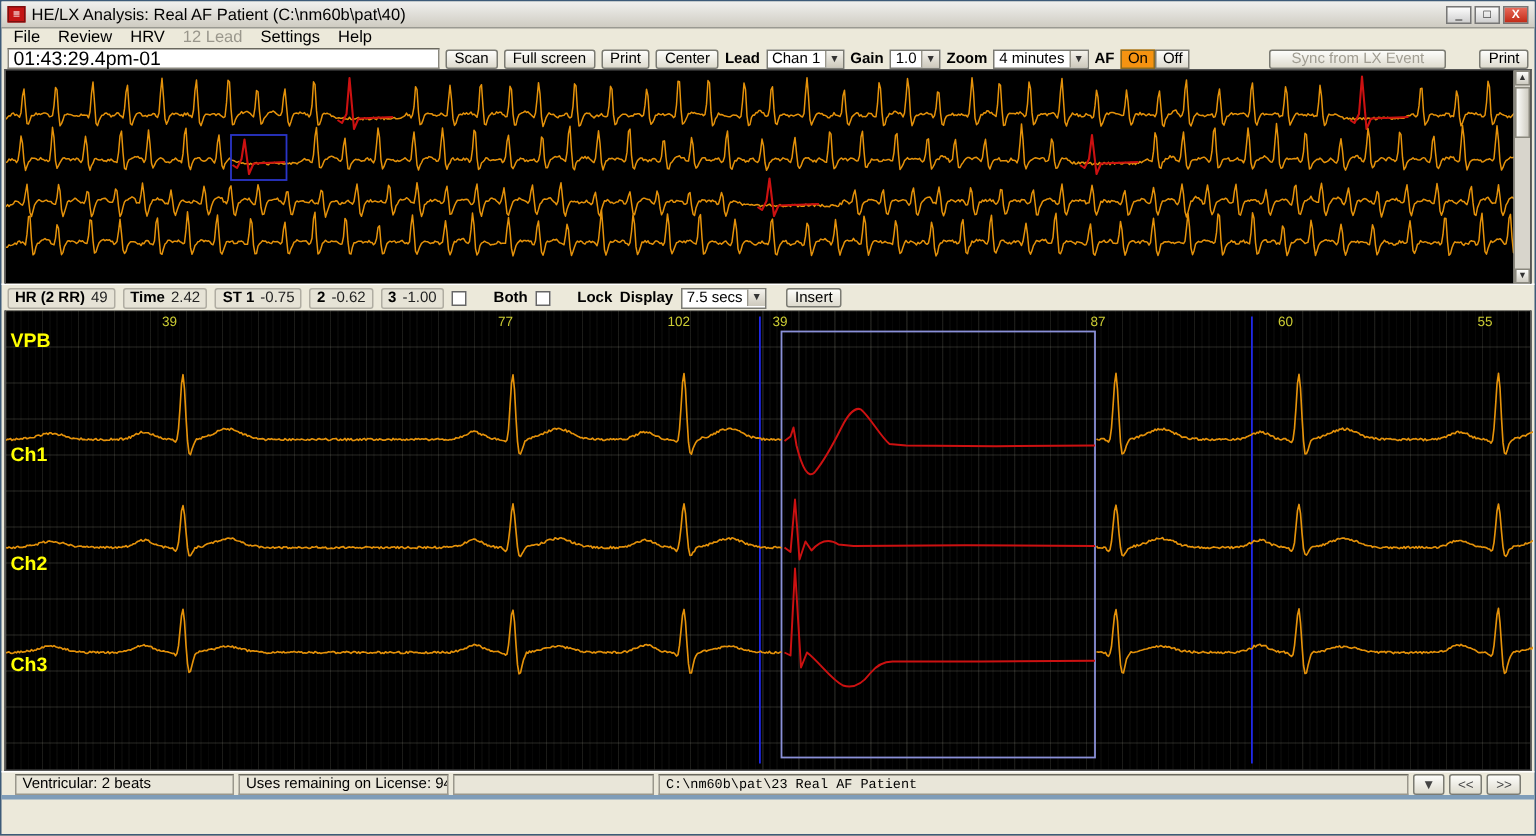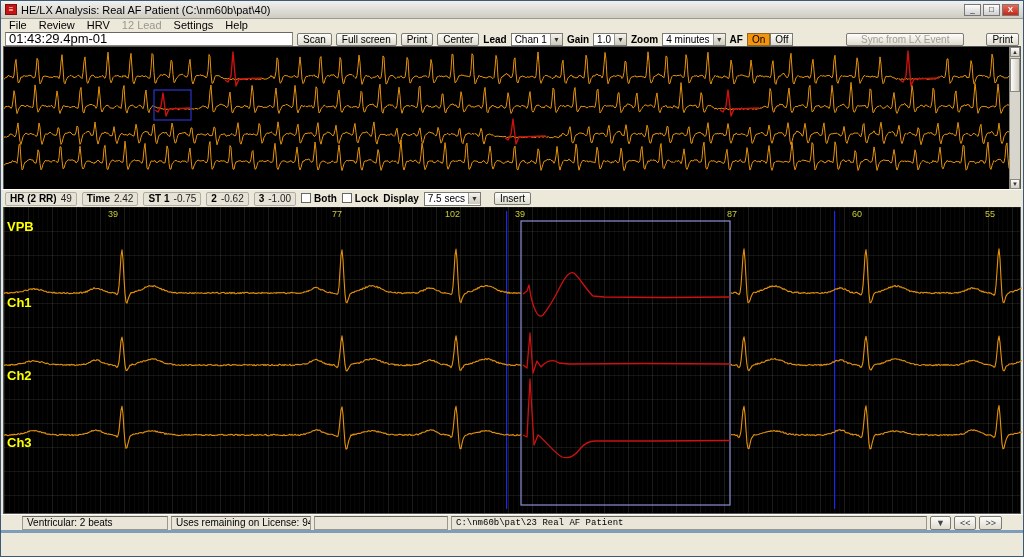--- a/index.html
+++ b/index.html
@@ -43,34 +43,34 @@
   .vs-btn { height: 10px; font-size: 6px; line-height: 9px; text-align: center; background: linear-gradient(#fdfdfb,#cfccc2); border: 1px solid #8a887e; color: #333; }
   .vs-thumb { height: 34px; background: linear-gradient(90deg,#fdfdfb,#cfccc2); border: 1px solid #8a887e; margin: 1px 0; }
   .vs-track { flex: 1; }
 
   
   .measbar { height: 18px; flex: 0 0 18px; display: flex; align-items: center; padding: 0 4px; gap: 5px; border-top: 1px solid #fff; }
   .meas-group { display: flex; gap: 4px; border: 1px solid #b0ad a2; border: 1px solid #b0ada2; border-radius: 2px; height: 14px; padding: 0 4px; background: #e6e3d6; }
   .meas-label { font-size: 10px; font-weight: bold; white-space: nowrap; }
   .meas-value { font-size: 10px; color: #222; white-space: nowrap; }
   .checkbox { width: 10px; height: 10px; background: #fff; border: 1px solid #666; }
-  .check-wrap { display: flex; gap: 3px; }
+  .check-wrap { display: flex; align-items: center; gap: 18px; }
 
   
   .lower-panel { position: relative; height: 307px; flex: 0 0 307px; margin: 0 2px; border: 1px solid #555; border-top: none;
     background:
       repeating-linear-gradient(to right, rgba(200,200,180,0.10) 0 1px, transparent 1px 24px),
       repeating-linear-gradient(to bottom, rgba(200,200,180,0.10) 0 1px, transparent 1px 24px),
       repeating-linear-gradient(to right, rgba(200,200,180,0.04) 0 1px, transparent 1px 4.8px),
       #000;
   }
   .lower-panel svg { position: absolute; left: 0; top: 0; }
 
   
-  .statusbar { height: 19px; flex: 0 0 19px; display: flex; align-items: center; gap: 3px; padding: 1px 21px; border-top: 1px solid #fff; border-bottom: 3px solid #7f9db9; }
+  .statusbar { height: 19px; flex: 0 0 19px; display: flex; align-items: center; gap: 3px; padding: 1px 9px; border-top: 1px solid #fff; border-bottom: 3px solid #7f9db9; }
   .status-field { height: 14px; border: 1px solid #9a978c; border-top-color: #6a685e; background: #e9e6d9; font-size: 10px; line-height: 12px; padding: 0 4px; overflow: hidden; white-space: nowrap; }
   .status-field.mono { font-family: "Liberation Mono", monospace; font-size: 9px; }
   .sb-btn { height: 14px; border: 1px solid #7b7b73; border-radius: 2px; background: linear-gradient(#fdfdfb,#dedbce); font-size: 9px; line-height: 12px; padding: 0 5px; color: #444; }
 </style>
 </head>
 <body>
 
 <div id="window">
 
   <div class="titlebar">

